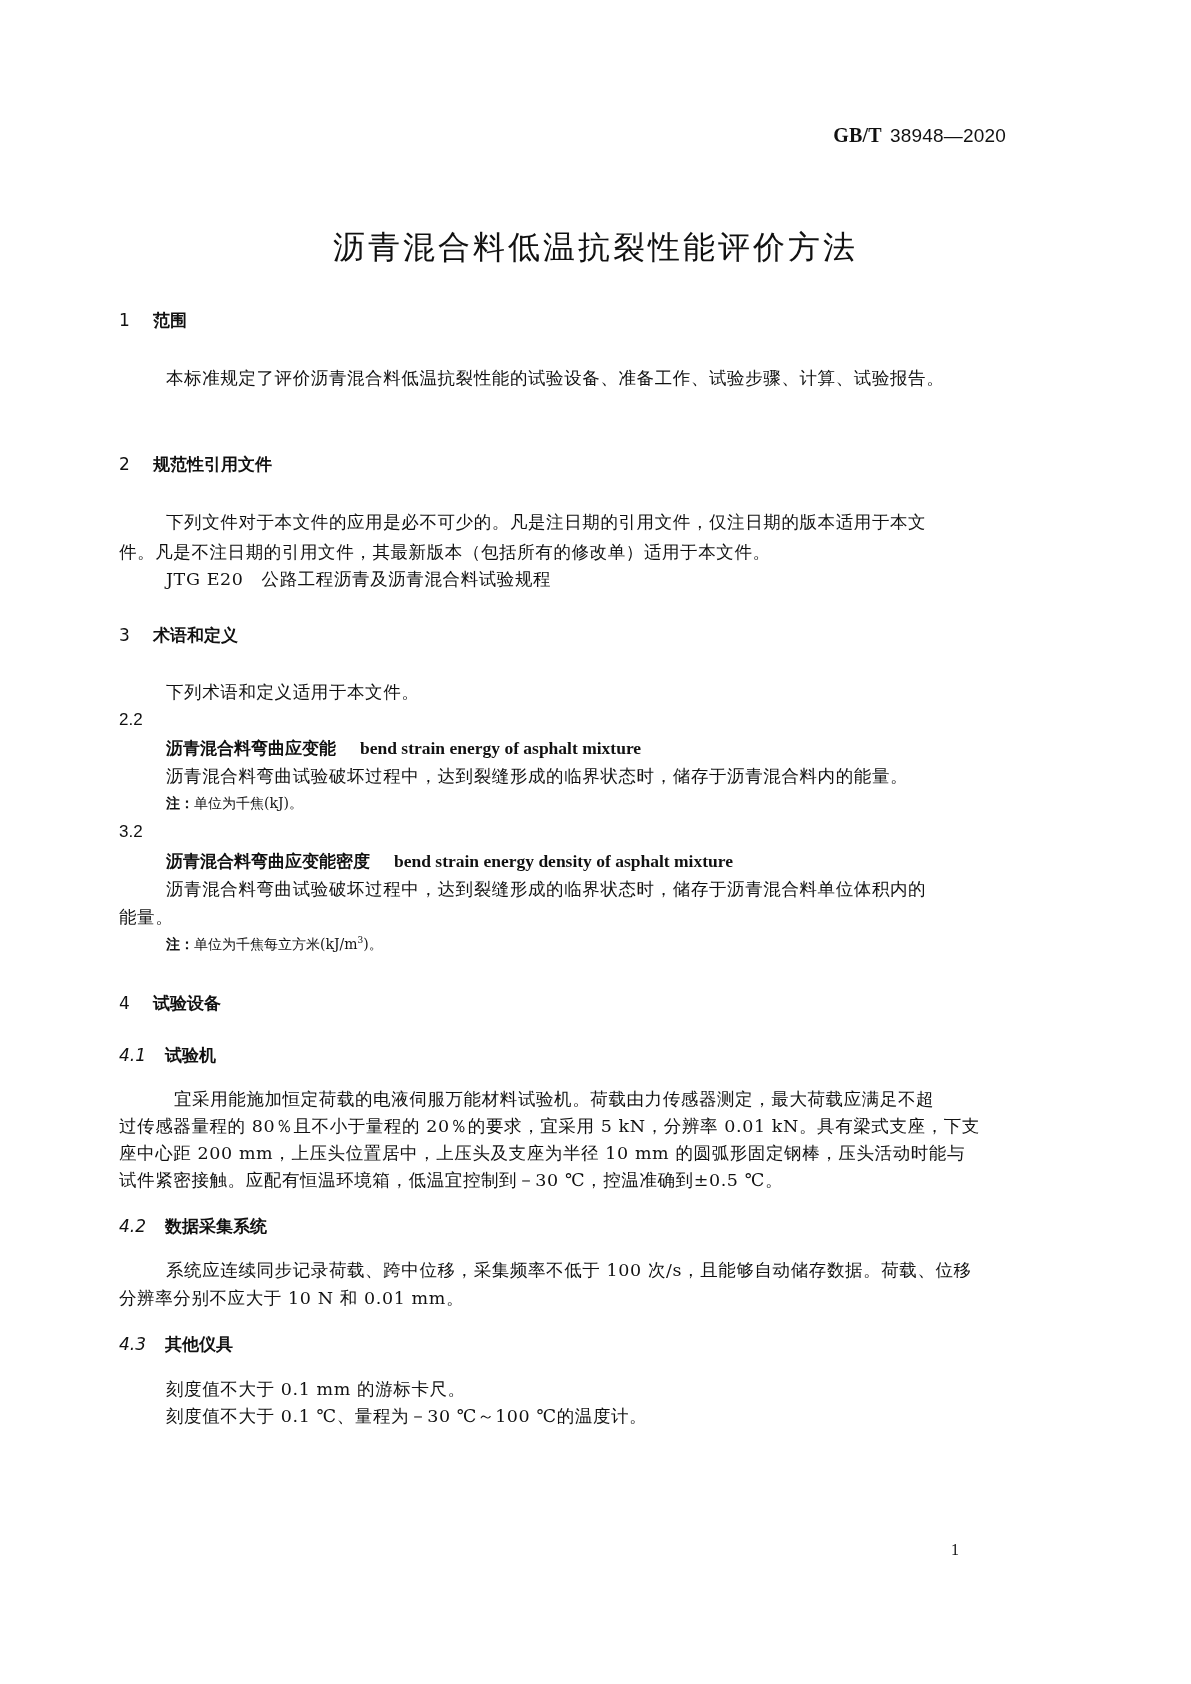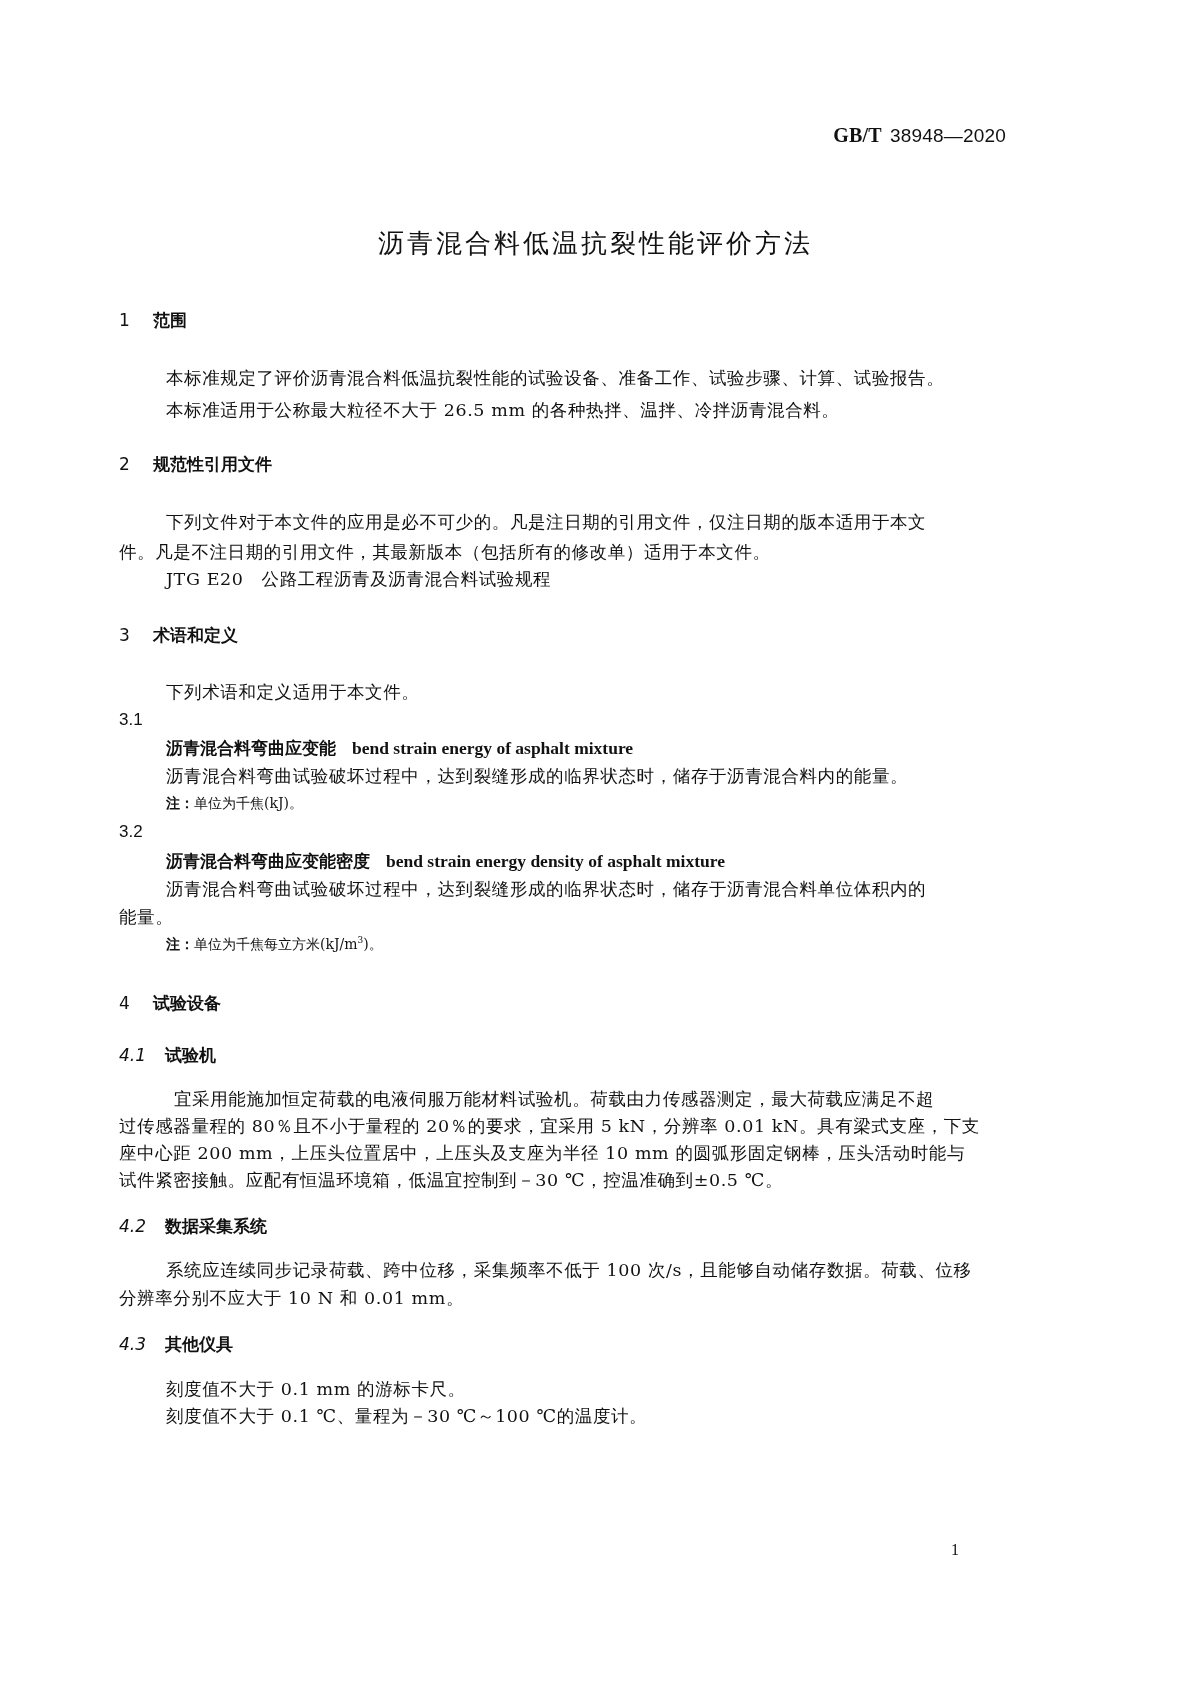--- a/index.html
+++ b/index.html
@@ -10,42 +10,42 @@
     }
     .page { position: absolute; left: 0; top: 0; width: 1136px; height: 1684px; }
     .std-no {
       position: absolute; top: 124px; right: 130px;
       font-size: 19px; letter-spacing: 0.2px;
     }
     .std-no .gb { font-family: "Liberation Serif", serif; font-weight: bold; font-size: 20px; }
     .std-no .num { font-family: "Liberation Sans", sans-serif; font-size: 19px; margin-left: 8px; }
     .doc-title {
       position: absolute; top: 226px; left: 0; width: 1191px; text-align: center;
-      font-family: "DejaVu Sans", sans-serif; font-size: 26px; letter-spacing: 3px; font-weight: 500;
+      font-family: "DejaVu Sans", sans-serif; font-size: 32px; letter-spacing: 3px; font-weight: 500;
     }
     .h1 {
       position: absolute; left: 119px;
       font-family: "DejaVu Sans", sans-serif; font-size: 17px; font-weight: bold;
     }
     .h1 .n { display: inline-block; width: 34px; font-weight: normal; }
     .h2 {
       position: absolute; left: 119px;
       font-family: "DejaVu Sans", sans-serif; font-size: 17px; font-weight: bold;
     }
     .h2 .n { display: inline-block; width: 46px; font-weight: normal; font-style: italic; }
     .line {
       position: absolute; font-size: 17.5px; white-space: nowrap; letter-spacing: 0.6px;
     }
     .ind { left: 166px; }
     .noind { left: 119px; }
     .term {
       position: absolute; left: 166px; font-size: 17px; white-space: nowrap;
       font-family: "DejaVu Sans", sans-serif; font-weight: bold;
     }
-    .term .en { font-family: "Liberation Serif", serif; font-weight: bold; font-size: 17.5px; margin-left: 16px; }
+    .term .en { font-family: "Liberation Serif", serif; font-weight: bold; font-size: 17.5px; margin-left: 24px; }
     .note {
       position: absolute; left: 166px; font-size: 14px; white-space: nowrap;
     }
     .note .lbl { font-family: "DejaVu Sans", sans-serif; font-weight: bold; }
     .termno {
       position: absolute; left: 119px; font-family: "Liberation Sans", sans-serif; font-size: 17px;
     }
     .pageno {
       position: absolute; left: 951px; top: 1541px; font-size: 16px;
       font-family: "Liberation Serif", serif;
@@ -60,35 +60,34 @@
   <div class="std-no">
     <span class="gb">GB/T</span><span class="num">38948—2020</span>
   </div>
 
   <div class="doc-title">沥青混合料低温抗裂性能评价方法</div>
 
   <div class="h1" style="top:309px;">
     <span class="n">1</span><span>范围</span>
   </div>
   <div class="line ind" style="top:366px;">本标准规定了评价沥青混合料低温抗裂性能的试验设备、准备工作、试验步骤、计算、试验报告。</div>
-  <div class="line ind" style="top:398px;">本标准适用于公称最大粒径不大于 26.5 mm 的各种热拌、温拌、冷拌沥青混合料。</div>
 
   <div class="h1" style="top:453px;">
     <span class="n">2</span><span>规范性引用文件</span>
   </div>
   <div class="line noind" style="top:540px;">件。凡是不注日期的引用文件，其最新版本（包括所有的修改单）适用于本文件。</div>
   <div class="line ind" style="top:510px;">下列文件对于本文件的应用是必不可少的。凡是注日期的引用文件，仅注日期的版本适用于本文</div>
   <div class="line ind" style="top:567px;">JTG E20　公路工程沥青及沥青混合料试验规程</div>
 
   <div class="h1" style="top:624px;">
     <span class="n">3</span><span>术语和定义</span>
   </div>
   <div class="line ind" style="top:680px;">下列术语和定义适用于本文件。</div>
 
-  <div class="termno" style="top:710px;">3.1</div>
+  <div class="termno" style="top:710px;">2.2</div>
   <div class="term" style="top:737px;">
     <span>沥青混合料弯曲应变能</span><span class="en">bend strain energy of asphalt mixture</span>
   </div>
   <div class="line ind" style="top:764px;">沥青混合料弯曲试验破坏过程中，达到裂缝形成的临界状态时，储存于沥青混合料内的能量。</div>
   <div class="note" style="top:795px;">
     <span class="lbl">注：</span><span>单位为千焦(kJ)。</span>
   </div>
 
   <div class="termno" style="top:822px;">3.2</div>
   <div class="term" style="top:850px;">

